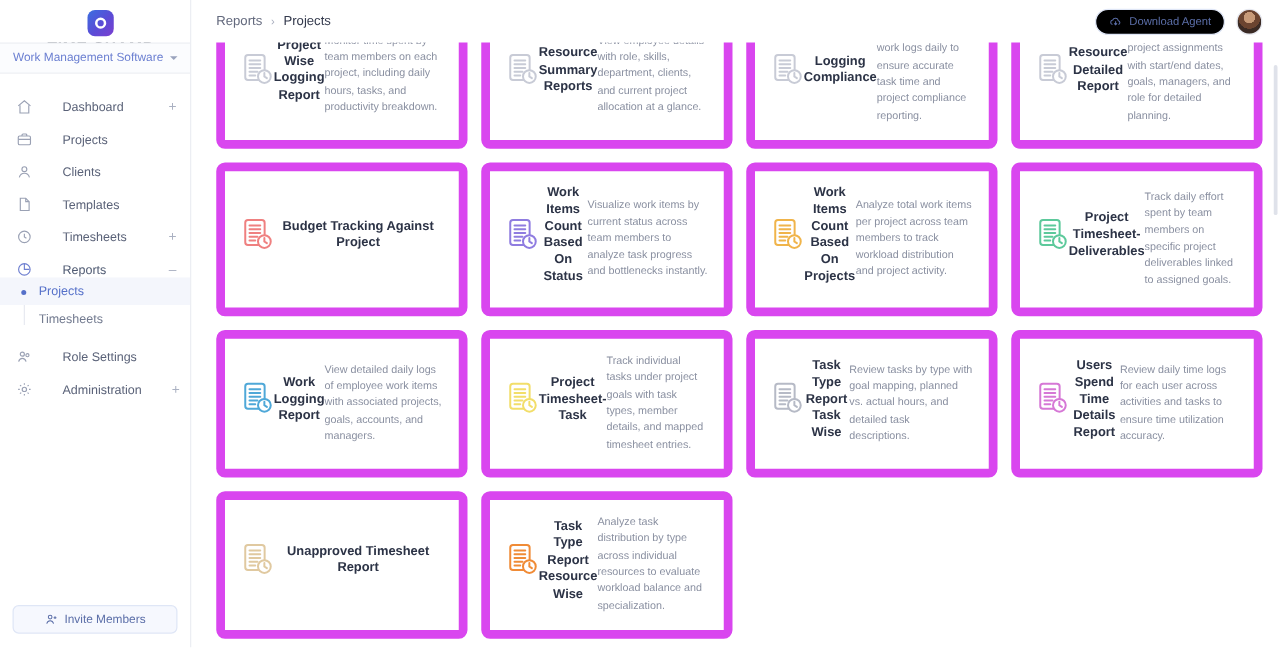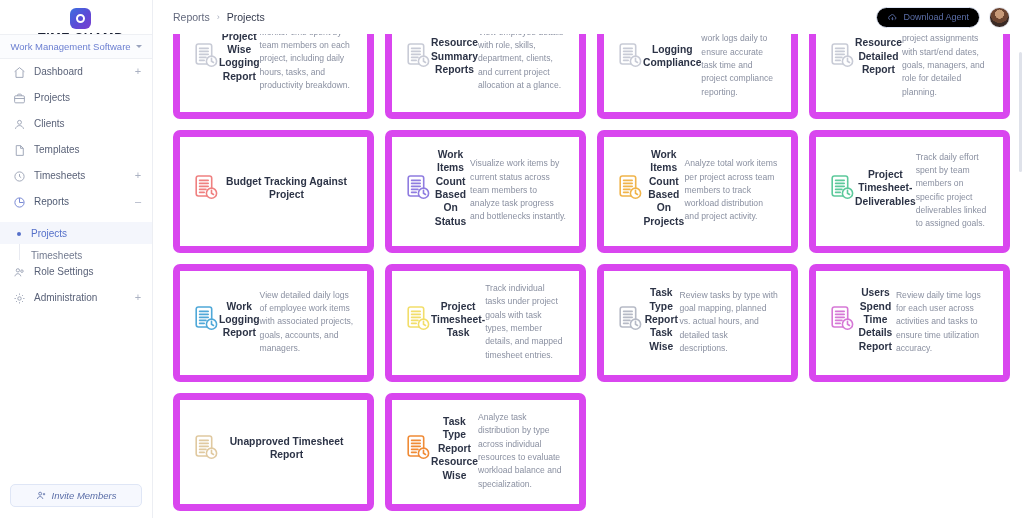--- a/index.html
+++ b/index.html
@@ -45,21 +45,21 @@
     background: #fbfcfe;
   }
   .workspace span.lbl { font-size: 9.5px; color: #6b7fd1; font-weight: 400; text-align: right; }
   .chev {
     width: 0; height: 0; border-left: 3px solid transparent;
     border-right: 3px solid transparent; border-top: 3.5px solid #9aa3bd;
   }
 
   .nav { padding: 7px 0 0 0; flex: 1; overflow: hidden; }
   .nav-item {
-    display: flex; align-items: flex-start; gap: 8px;
+    display: flex; align-items: flex-end; gap: 24px;
     height: 26px; padding: 0 10px 0 13px; cursor: pointer; position: relative;
   }
   .nav-item .ico { width: 13px; height: 13px; flex: 0 0 13px; display:block; }
   .nav-item .txt { font-size: 10px; color: #5a6278; flex: 1; white-space: nowrap; }
   .nav-item .exp { font-size: 11px; color: #aab1c2; line-height: 1; width: 8px; text-align: center;}
   .nav-item.open .txt { color: #4f5a72; }
 
   .subnav { position: relative; padding-left: 0; }
   .subnav:before {
     content: ""; position: absolute; left: 19px; top: 2px; bottom: 6px;
@@ -69,21 +69,21 @@
     display: flex; align-items: center; height: 22px;
     padding-left: 31px; font-size: 10px; color: #737b90; cursor: pointer;
     position: relative;
   }
   .sub-item.active { background: #f4f6fc; color: #5570c9; }
   .sub-item.active:before {
     content: ""; position: absolute; left: 17px; top: 9.5px;
     width: 4px; height: 4px; border-radius: 50%; background: #5570c9;
   }
 
-  .invite-wrap { padding: 0 10px 11px 10px; font-style: italic; }
+  .invite-wrap { padding: 0 10px 11px 10px; }
   .invite-btn {
     height: 23px; border: 1px solid #dfe6f6; border-radius: 5px;
     background: #f6f8fe; display: flex; align-items: center;
     justify-content: center; gap: 5px; cursor: pointer;
   }
   .invite-btn .txt { font-size: 9.5px; color: #5b6ea8; }
 
   
   .main { flex: 1; height: 518px; display: flex; flex-direction: column; background: #ffffff; min-width: 0;}
   .topbar {

